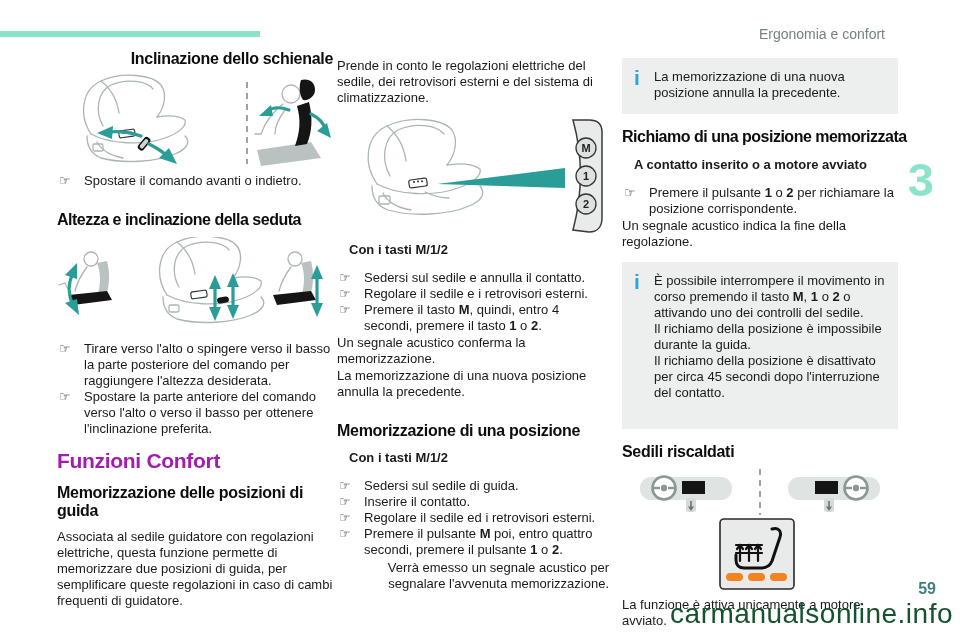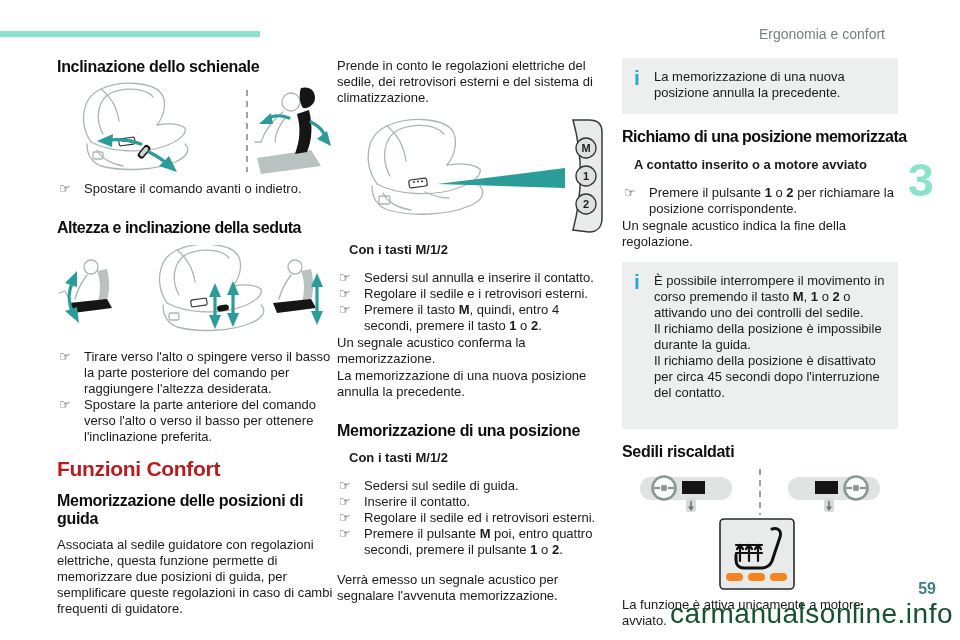--- a/index.html
+++ b/index.html
@@ -11,21 +11,21 @@
   }
   .b{font-weight:700;}
   .top-bar{position:absolute;left:0;top:31px;width:260px;height:6px;background:#8BE3CC;}
   .page-header{position:absolute;top:26px;right:75px;font-size:14px;color:#75827F;}
   .chapter-num{position:absolute;top:156px;right:26px;font-size:47px;line-height:47px;font-weight:700;color:#8BE3CC;}
   .col{position:absolute;top:50px;width:276px;}
   .col1{left:57px;}
   .col2{left:337px;width:272px;}
   .col3{left:622px;}
   h2{font-size:16px;line-height:18px;font-weight:700;color:#0d0d0d;margin:0;letter-spacing:-0.3px;}
-  h1{font-size:21px;line-height:23px;font-weight:700;color:#b91c1c;margin:0;letter-spacing:-0.3px;}
+  h1{font-size:21px;line-height:23px;font-weight:700;color:#a21caf;margin:0;letter-spacing:-0.3px;}
   .nowrap{white-space:nowrap;}
   p{margin:0;}
   .subhead{font-weight:700;margin:12px;}
   .step{position:relative;padding-left:27px;}
   .hand{position:absolute;left:2px;top:0;color:#4a4a4a;font-size:13px;
         font-family:"DejaVu Sans",sans-serif;}
   .info-box{background:#ECEFEE;display:flex;align-items:flex-start;
             padding:11px 12px 13px 12px;box-sizing:border-box;}
   .info-box .info-i{flex:0 0 20px;color:#29A7DC;font-weight:700;font-size:21px;line-height:18px;
                     font-family:"Liberation Sans",sans-serif;}
@@ -44,21 +44,21 @@
 </style>
 </head>
 <body>
 
 <div class="top-bar"></div>
 <div class="page-header">Ergonomia e confort</div>
 <div class="chapter-num">3</div>
 
 <div class="col col1">
 
-  <h2 class="nowrap" style="margin-top:8px;">Inclinazione dello schienale</h2>
+  <h2 class="nowrap" style="margin-top:0;text-align:right;">Inclinazione dello schienale</h2>
 
   <svg class="illus" width="276" height="92" viewBox="0 0 276 92" style="margin-top:6px;">
 
     <g>
       <path class="sk" d="M34,60 C22,42 24,16 44,7 C66,-3 96,1 104,11 C110,19 108,33 100,43"></path>
       <path class="sk" d="M46,52 C38,38 40,18 54,11 C70,4 90,7 96,15"></path>
       <path class="sk" d="M44,7 C54,15 60,25 62,39"></path>
       <path class="sk" d="M34,60 C52,70 86,72 108,64 C122,59 130,52 128,46 C120,40 106,42 100,43"></path>
       <path class="sk" d="M30,62 C30,72 34,80 44,84 C66,90 100,88 118,80 C130,75 134,68 128,62"></path>
       <path class="sk" d="M40,68 C44,76 54,82 66,84"></path>
@@ -194,21 +194,21 @@
         <circle cx="249" cy="92" r="10" fill="#DDE1E0" stroke="#333" stroke-width="1.3"></circle>
         <text x="249" y="96" text-anchor="middle" font-size="11" font-weight="700" fill="#222">2</text>
       </g>
     </g>
   </svg>
 
   <p class="subhead" style="margin-top:6px;">Con i tasti M/1/2</p>
 
   <div class="step">
     <span class="hand">☞</span>
-    <span><span>Sedersi sul annulla e inserire il contatto.</span></span>
+    <span><span>Sedersi sul sedile e annulla il contatto.</span></span>
   </div>
   <div class="step">
     <span class="hand">☞</span>
     <span><span>Regolare il sedile e i retrovisori esterni.</span></span>
   </div>
   <div class="step">
     <span class="hand">☞</span>
     <span><span>Premere il tasto </span><span class="b">M</span><span>, quindi, entro 4 secondi, premere il tasto </span><span class="b">1</span><span> o </span><span class="b">2</span><span>.</span></span>
   </div>
 
@@ -229,21 +229,21 @@
   </div>
   <div class="step">
     <span class="hand">☞</span>
     <span><span>Regolare il sedile ed i retrovisori esterni.</span></span>
   </div>
   <div class="step">
     <span class="hand">☞</span>
     <span><span>Premere il pulsante </span><span class="b">M</span><span> poi, entro quattro secondi, premere il pulsante </span><span class="b">1</span><span> o </span><span class="b">2</span><span>.</span></span>
   </div>
 
-  <p style="margin-top:14px;">Verrà emesso un segnale acustico per segnalare l'avvenuta memorizzazione.</p>
+  <p style="margin-top:2px;text-align:right;">Verrà emesso un segnale acustico per segnalare l'avvenuta memorizzazione.</p>
 </div>
 
 <div class="col col3">
 
   <div class="info-box" style="margin-top:8px;">
     <span class="info-i">i</span>
     <span class="info-text">La memorizzazione di una nuova posizione annulla la precedente.</span>
   </div>
 
   <h2 class="nowrap" style="margin-top:14px;letter-spacing:-0.5px;">Richiamo di una posizione memorizzata</h2>

